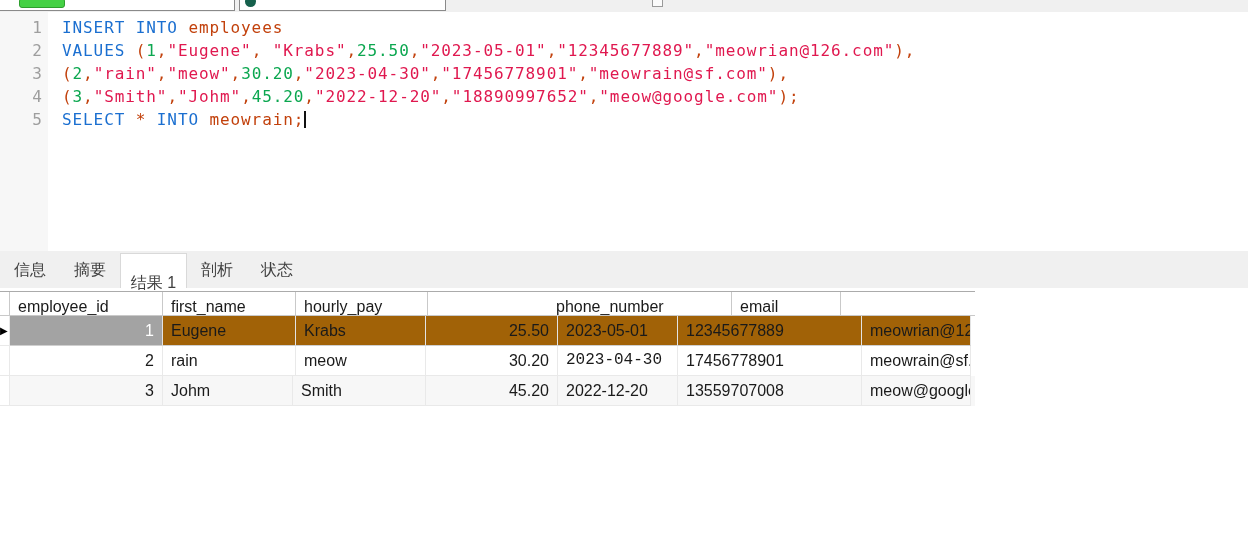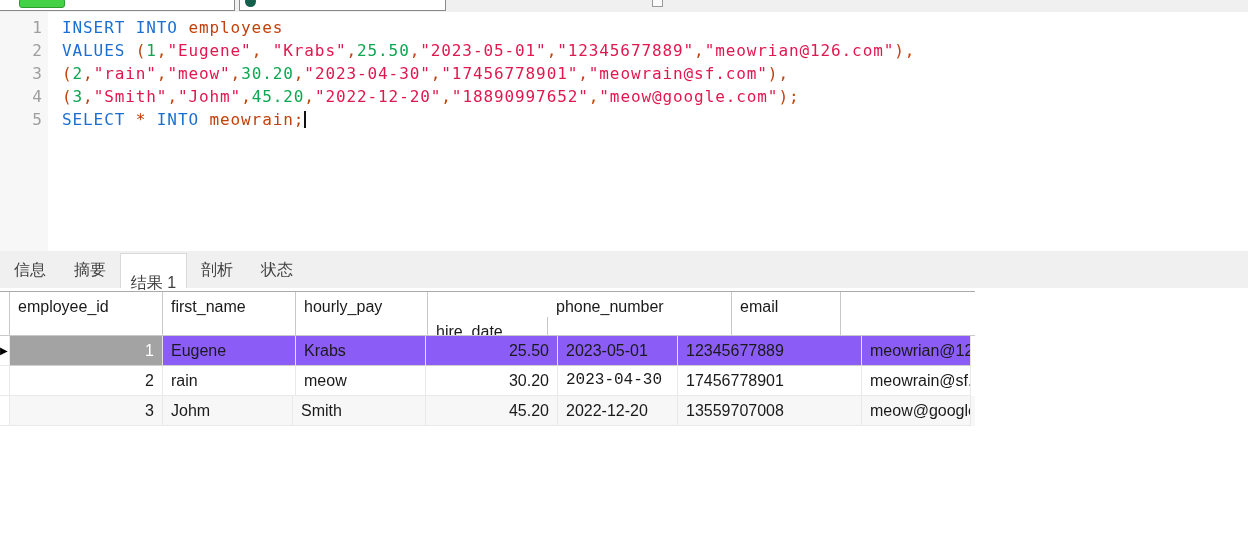--- a/index.html
+++ b/index.html
@@ -35,34 +35,34 @@
 
   
   .tabbar { height:37px; background:#f0f0f0; display:flex; align-items:stretch; padding-top:2px; }
   .tab { min-width:60px; padding:0 14px; text-align:center; font-size:16px; color:#404040;
          line-height:34px; white-space:nowrap; }
   .tab.active { background:#fff; border:1px solid #d9d9d9; border-bottom:none; padding:12px 6px; min-width:67px; }
   .tab-spacer { height:3px; background:#ffffff; }
 
   
   .grid { width:975px; font-size:16px; color:#1a1a1a; }
-  .hrow { display:flex; height:45px; background:#ffffff;
+  .hrow { display:flex; height:25px; background:#ffffff;
           border-top:1px solid #ababab; border-bottom:1px solid #c9c9c9; }
   .hcell { flex:none; padding:0 8px; line-height:29px; border-right:1px solid #c9c9c9;
            overflow:hidden; white-space:nowrap; }
   .drow { display:flex; height:30px; background:#ffffff; }
   .drow.alt { background:#f7f7f7; }
   .dcell { flex:none; padding:0 8px; line-height:29px; border-right:1px solid #e9e9e9;
            border-bottom:1px solid #e9e9e9; overflow:hidden; white-space:nowrap; }
   .marker-cell { flex:none; width:10px; padding:0; background:#ffffff;
                  border-right:1px solid #e9e9e9; border-bottom:1px solid #e9e9e9;
                  position:relative; }
   .row-arrow { position:absolute; left:0; top:50%; transform:translateY(-50%);
                font-size:10px; color:#000; line-height:10px; }
-  .drow.selected .dcell { background:#8b5cf6; border-right-color:#e3e3e3; border-bottom-color:#cfcfcf; }
+  .drow.selected .dcell { background:#a16207; border-right-color:#e3e3e3; border-bottom-color:#cfcfcf; }
   .drow.selected .dcell.idcell { background:#a3a3a3; color:#ffffff; }
   .al-r { text-align:right; }
 </style>
 </head>
 <body>
 
 <div class="topbar">
   <div class="combo combo-1">
     <span class="green-badge"></span>
   </div>

